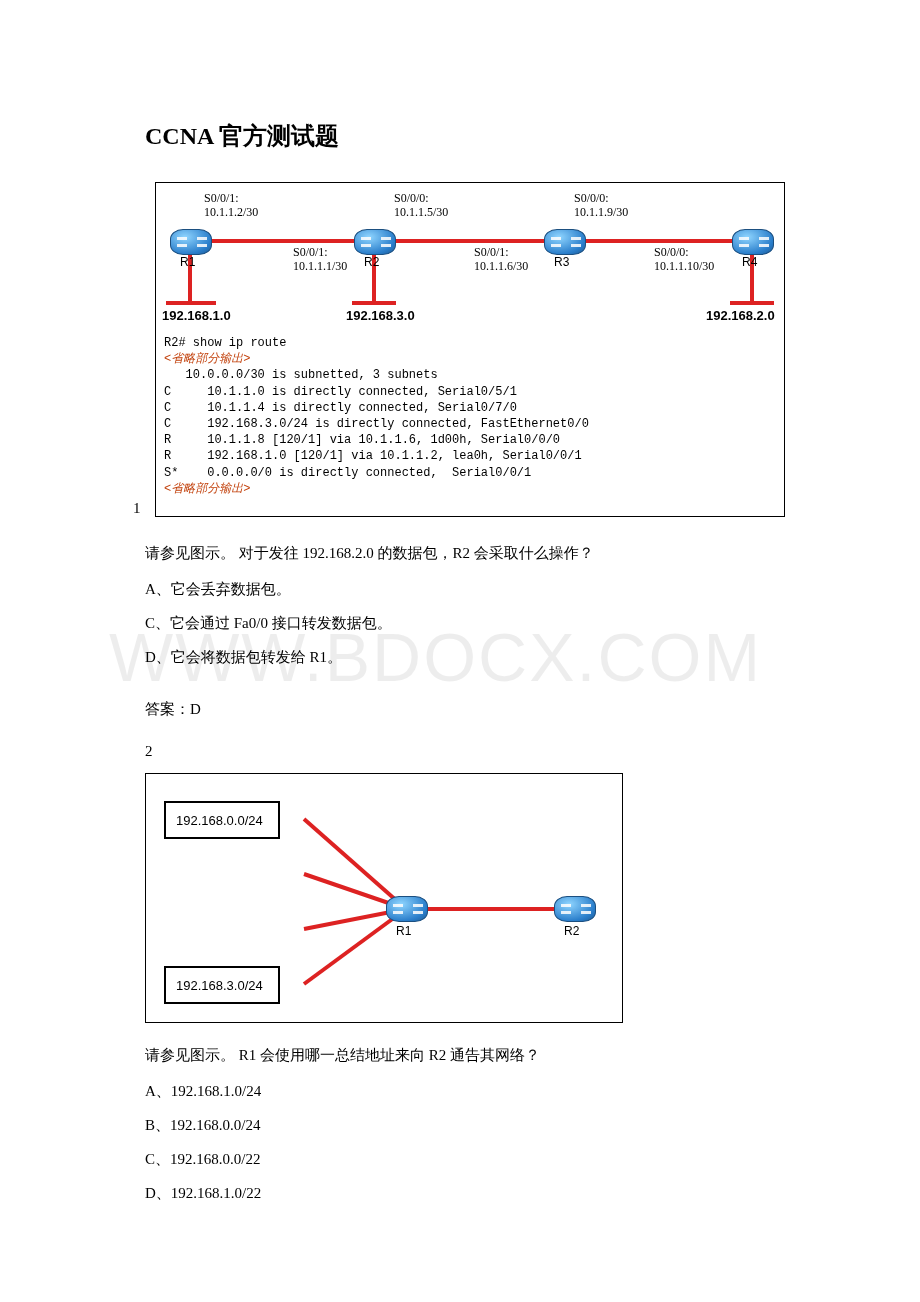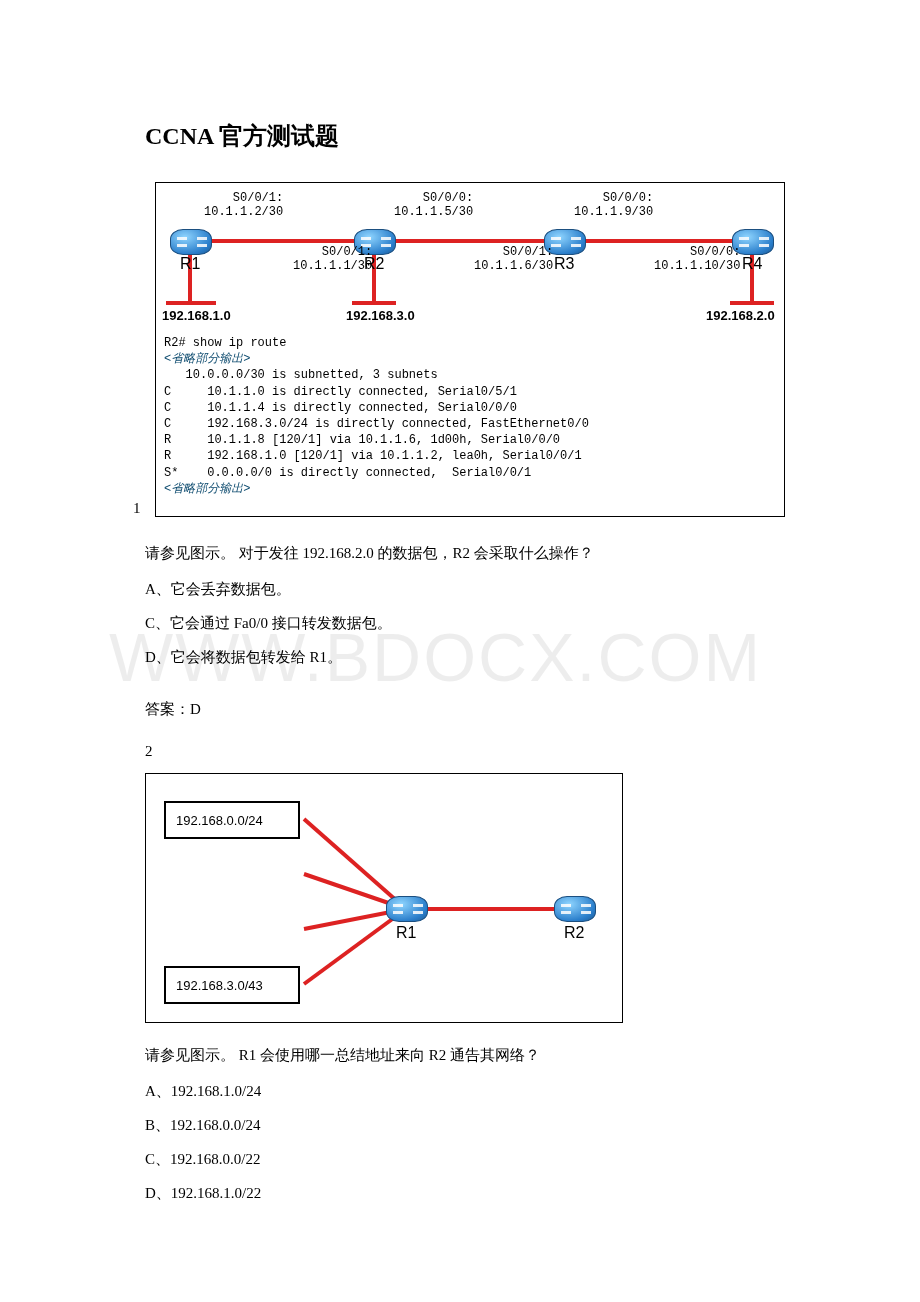--- a/index.html
+++ b/index.html
@@ -48,23 +48,23 @@
     }
     
     .d1 {
       width: 630px;
       height: 335px;
       position: relative;
       margin-left: 10px;
     }
     .d1 .if-label {
       position: absolute;
-      font-family: Liberation Mono, monospace;
+      font-family: Liberation Serif, serif;
       font-size: 12px;
-      text-align: right;
+      text-align: left;
       line-height: 1.2;
     }
     .d1 .net-label {
       position: absolute;
       font-family: Arial, sans-serif;
       font-size: 13px;
       font-weight: bold;
     }
     .d1 svg.topo { position: absolute; left: 0; top: 0; }
     .router {
@@ -81,46 +81,46 @@
       background:
         linear-gradient(#fff,#fff) 0 0/10px 3px no-repeat,
         linear-gradient(#fff,#fff) 20px 0/10px 3px no-repeat,
         linear-gradient(#fff,#fff) 0 7px/10px 3px no-repeat,
         linear-gradient(#fff,#fff) 20px 7px/10px 3px no-repeat;
       opacity: 0.85;
     }
     .rlabel {
       position: absolute;
       font-family: Arial, sans-serif;
-      font-size: 16px;
+      font-size: 12px;
       color: #000;
       text-align: center;
     }
     .terminal {
       position: absolute;
       left: 0px; right: 0px;
       font-family: "Courier New", monospace;
       font-size: 12px;
       line-height: 1.35;
       padding: 4px 8px 4px 8px;
       white-space: pre;
     }
     .terminal .cmd { font-weight: normal; }
-    .terminal .anno { color: #0c4a6e; font-style: italic; }
+    .terminal .anno { color: #c2410c; font-style: italic; }
     
     .d2 {
       width: 478px;
       height: 250px;
       position: relative;
       margin-top: 10px;
     }
     .d2 .subnet-box {
       position: absolute;
       left: 18px;
-      width: 136px;
+      width: 116px;
       height: 38px;
       border: 2px solid #000;
       background: #fff;
       font-family: Arial, sans-serif;
       font-size: 13px;
       display: flex;
       align-items: center;
       padding-left: 10px;
     }
     .d2 svg.topo { position: absolute; left: 0; top: 0; }
@@ -181,21 +181,21 @@
 10.1.1.10/30</div>
 
     <div class="net-label" style="left:6px;top:125px">192.168.1.0</div>
     <div class="net-label" style="left:190px;top:125px">192.168.3.0</div>
     <div class="net-label" style="left:550px;top:125px">192.168.2.0</div>
 
     <div class="terminal" style="top:148px"><span>R2# </span><span class="cmd">show ip route</span>
 <span class="anno">&lt;省略部分输出&gt;</span>
 <span>   10.0.0.0/30 is subnetted, 3 subnets</span>
 <span>C     10.1.1.0 is directly connected, Serial0/5/1</span>
-<span>C     10.1.1.4 is directly connected, Serial0/0/0</span>
+<span>C     10.1.1.4 is directly connected, Serial0/7/0</span>
 <span>C     192.168.3.0/24 is directly connected, FastEthernet0/0</span>
 <span>R     10.1.1.8 [120/1] via 10.1.1.6, 1d00h, Serial0/0/0</span>
 <span>R     192.168.1.0 [120/1] via 10.1.1.2, lea0h, Serial0/0/1</span>
 <span>S*    0.0.0.0/0 is directly connected,  Serial0/0/1</span>
 <span class="anno">&lt;省略部分输出&gt;</span></div>
   </div>
 </div>
 
 <div class="text-line">请参见图示。 对于发往 192.168.2.0 的数据包，R2 会采取什么操作？</div>
 <div class="opt-line">A、它会丢弃数据包。</div>
@@ -211,21 +211,21 @@
 
 <div class="diagram-box d2">
   <svg class="topo" width="478" height="250">
     <line x1="158" y1="45" x2="260" y2="135" stroke="#d22" stroke-width="4"></line>
     <line x1="158" y1="100" x2="260" y2="135" stroke="#d22" stroke-width="4"></line>
     <line x1="158" y1="155" x2="260" y2="135" stroke="#d22" stroke-width="4"></line>
     <line x1="158" y1="210" x2="260" y2="135" stroke="#d22" stroke-width="4"></line>
     <line x1="280" y1="135" x2="420" y2="135" stroke="#d22" stroke-width="4"></line>
   </svg>
   <div class="subnet-box" style="top:27px">192.168.0.0/24</div>
-  <div class="subnet-box" style="top:192px">192.168.3.0/43</div>
+  <div class="subnet-box" style="top:192px">192.168.3.0/24</div>
 
   <div class="router" style="left:240px;top:122px"></div>
   <div class="rlabel" style="left:250px;top:150px">R1</div>
   <div class="router" style="left:408px;top:122px"></div>
   <div class="rlabel" style="left:418px;top:150px">R2</div>
 </div>
 
 <div class="text-line">请参见图示。 R1 会使用哪一总结地址来向 R2 通告其网络？</div>
 <div class="opt-line">A、192.168.1.0/24</div>
 <div class="opt-line">B、192.168.0.0/24</div>

